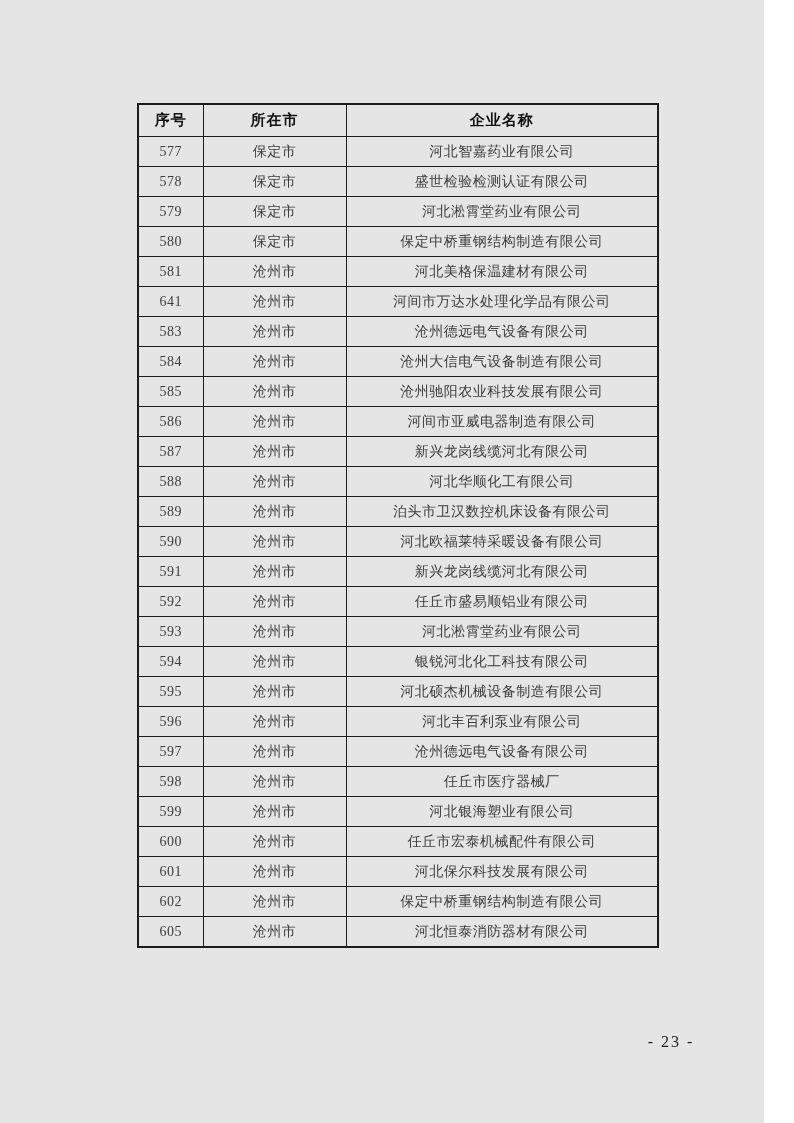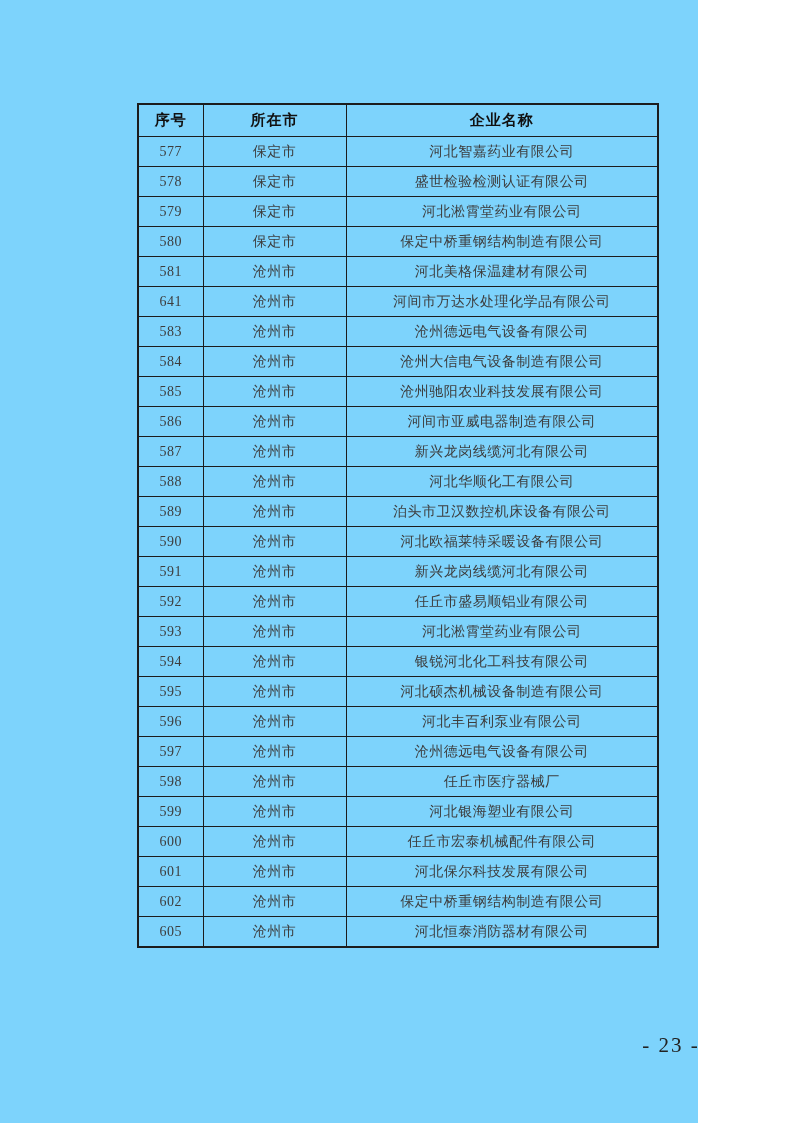--- a/index.html
+++ b/index.html
@@ -2,23 +2,23 @@
 <html><head>
 <meta charset="utf-8">
 <style>
   html, body {
     margin: 0;
     padding: 0;
     background: #ffffff;
   }
   .page {
     position: relative;
-    width: 698px;
+    width: 764px;
     height: 1123px;
-    background: #7dd3fc;
+    background: #e5e5e5;
     font-family: "Liberation Serif", "DejaVu Serif", serif;
     overflow: hidden;
   }
   table.company-table {
     position: absolute;
     left: 137px;
     top: 103px;
     width: 520px;
     border-collapse: collapse;
     table-layout: fixed;
@@ -49,21 +49,21 @@
     padding: 0;
     letter-spacing: 0.5px;
     white-space: nowrap;
   }
   .page-number {
     position: absolute;
     left: 636px;
     top: 1033px;
     width: 70px;
     text-align: center;
-    font-size: 21px;
+    font-size: 16px;
     color: #222222;
     letter-spacing: 2px;
   }
 </style>
 </head>
 <body>
 
 <div class="page">
 
   <table class="company-table">

